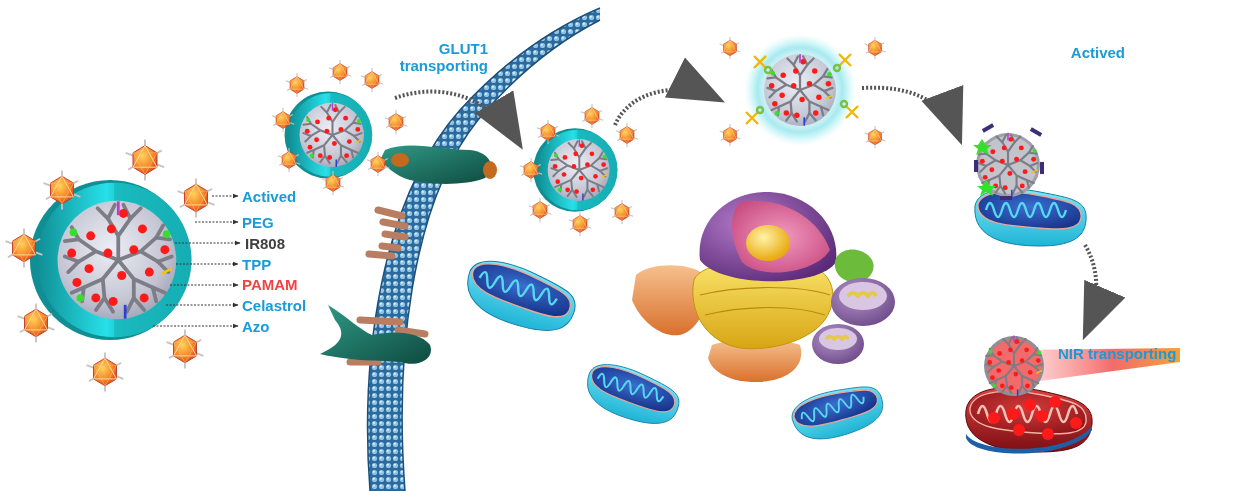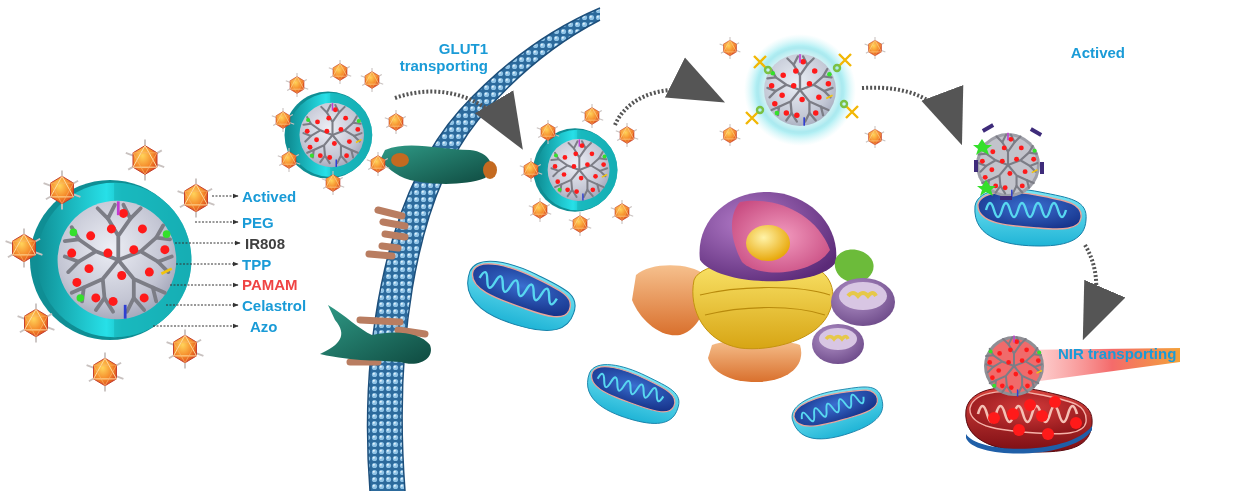--- a/index.html
+++ b/index.html
@@ -368,21 +368,21 @@
         <use href="#mitochondrion"></use>
       </g>
   </svg>
 
   <div class="lbl comp" style="left: 242px; top: 188px; color: rgb(26, 155, 215);">Actived</div>
   <div class="lbl comp" style="left: 242px; top: 214px; color: rgb(26, 155, 215);">PEG</div>
   <div class="lbl comp" style="left: 245px; top: 235px; color: #404040;">IR808</div>
   <div class="lbl comp" style="left: 242px; top: 256px; color: rgb(26, 155, 215); text-align: right;">TPP</div>
   <div class="lbl comp" style="left: 242px; top: 276px; color: #ef4444;">PAMAM</div>
   <div class="lbl comp" style="left: 242px; top: 297px; color: rgb(26, 155, 215);">Celastrol</div>
-  <div class="lbl comp" style="left: 242px; top: 318px; color: rgb(26, 155, 215); margin-left: 8px;">Azo</div>
+  <div class="lbl comp" style="left: 242px; top: 318px; color: rgb(26, 155, 215);">Azo</div>
 
   <div class="lbl step" style="left: 378px; top: 40px; width: 110px; color: rgb(26, 155, 215);">
     <div>GLUT1</div>
     <div>transporting</div>
   </div>
   <div class="lbl step" style="left: 935px; top: 44px; width: 190px; color: rgb(26, 155, 215);">
     <div>Actived</div>
   </div>
   <div class="lbl comp" style="left: 1058px; top: 345px; color: rgb(26, 155, 215);">NIR transporting</div>
 </div>

